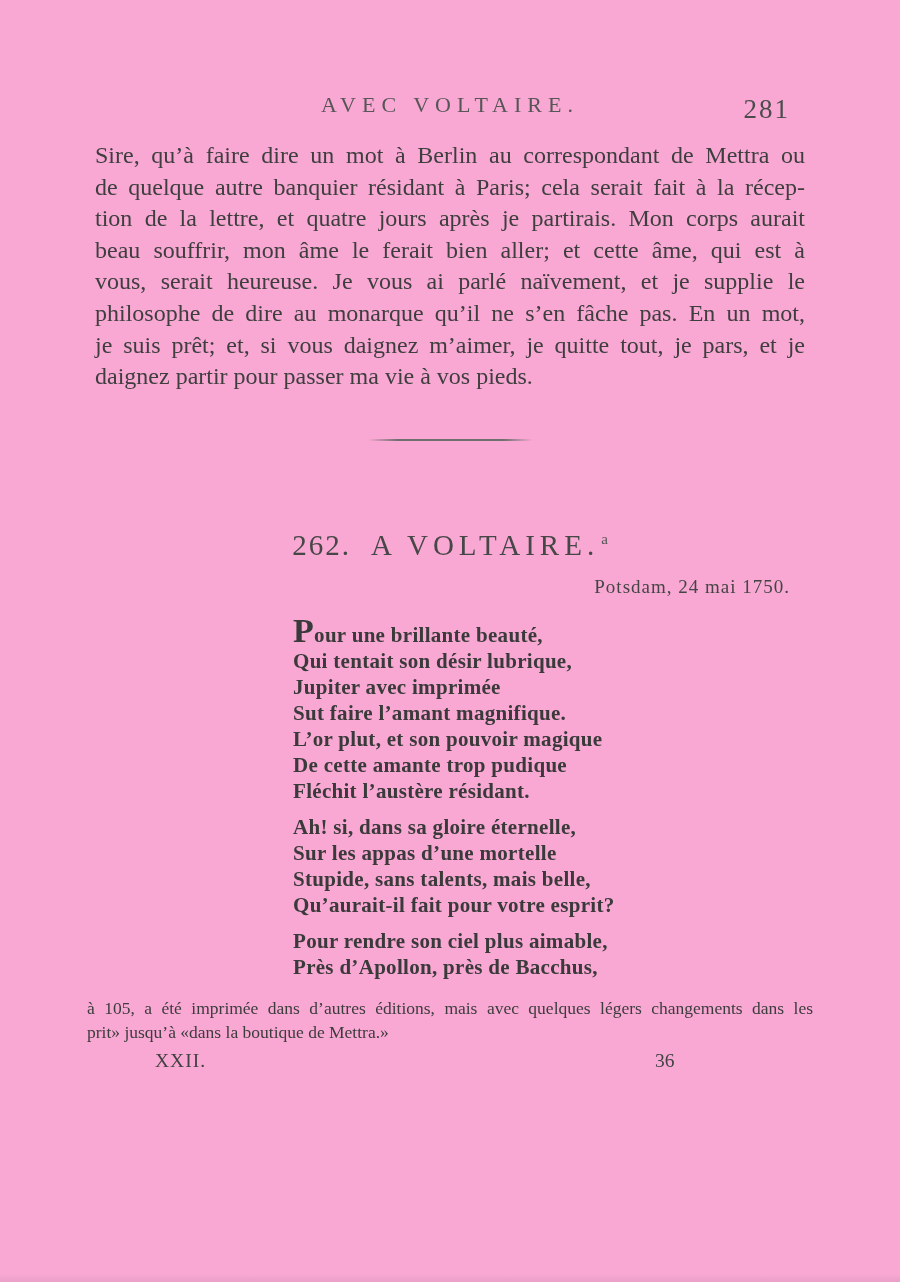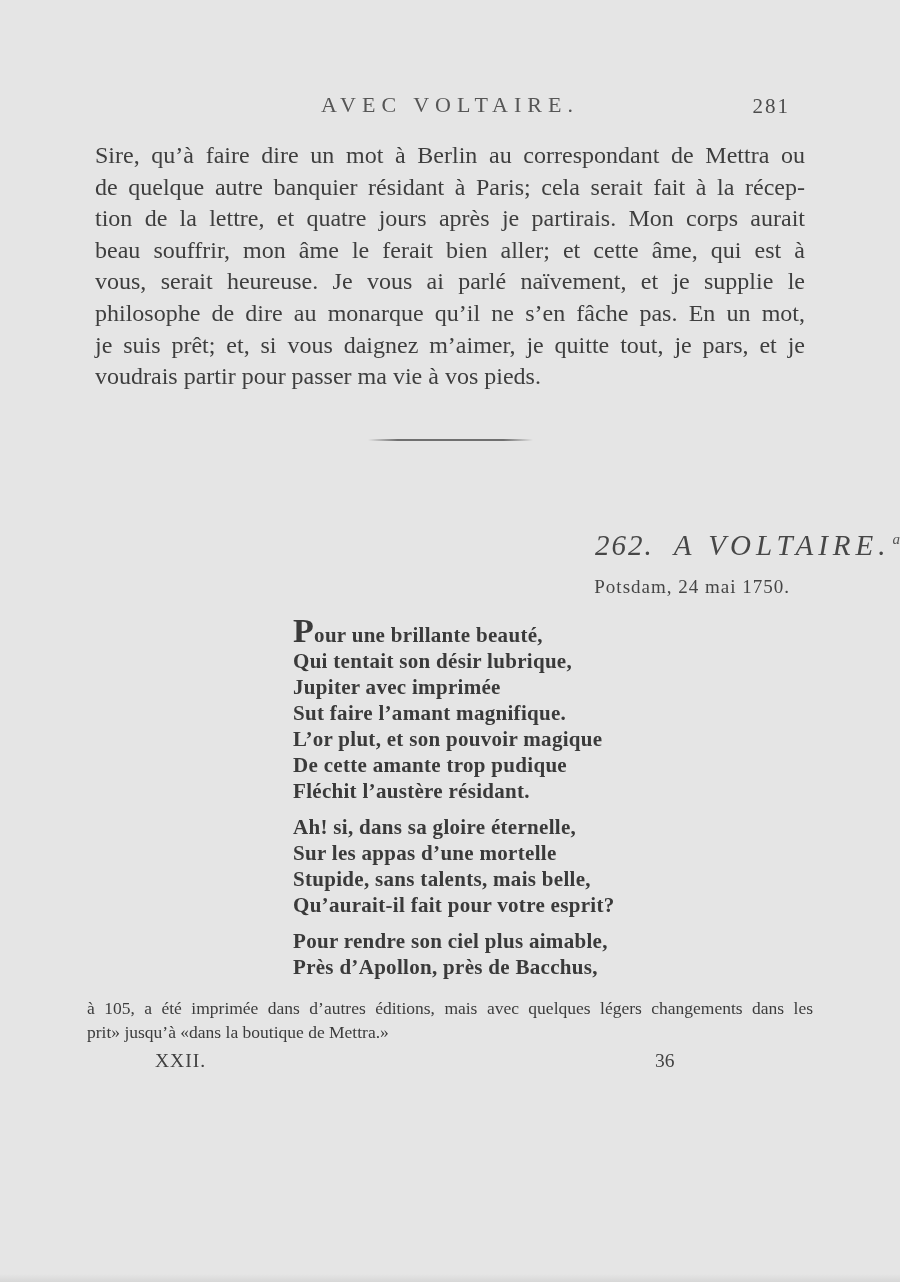--- a/index.html
+++ b/index.html
@@ -2,41 +2,41 @@
 <html><head>
 <meta charset="utf-8">
 <style>
   * { margin: 0; padding: 0; box-sizing: border-box; }
   html, body { background: #fbfbf9; }
   .page {
     position: relative;
     width: 900px;
     height: 1282px;
     margin: 0 auto;
-    background: #e5e5e5;
+    background: #f9a8d4;
     font-family: "Liberation Serif", serif;
     color: #3f3f3f;
     overflow: hidden;
   }
   
   .running-head {
     position: relative;
     padding-top: 92px;
     text-align: center;
   }
   .running-title {
     font-size: 22px;
     letter-spacing: 6px;
     color: #565656;
   }
   .page-number {
     position: absolute;
     top: 94px;
     right: 110px;
-    font-size: 21px;
+    font-size: 27px;
     letter-spacing: 2px;
     color: #4c4c4c;
   }
   
   .prose {
     margin: 22px 95px 16px 95px;
     font-size: 24px;
     line-height: 31.6px;
     color: #3e3e3e;
   }
@@ -48,24 +48,23 @@
   
   .divider {
     width: 165px;
     height: 2px;
     margin: 46px auto 0 auto;
     background: linear-gradient(to right, rgba(110,110,110,0), #6f6f6f 18%, #6f6f6f 82%, rgba(110,110,110,0));
   }
   
   .letter-title {
     margin-top: 88px;
-    text-align: right;
+    text-align: center;
     font-size: 29px;
     color: #474747;
-    font-style: italic;
   }
   .letter-number { letter-spacing: 2px; margin-right: 20px; }
   .letter-title-text { letter-spacing: 5px; }
   .title-sup {
     font-size: 15px;
     vertical-align: super;
     letter-spacing: 0;
     margin-left: 2px;
     color: #555;
   }
@@ -135,21 +134,21 @@
   </div>
 
   <div class="prose">
     <div class="jline">Sire, qu’à faire dire un mot à Berlin au correspondant de Mettra ou</div>
     <div class="jline">de quelque autre banquier résidant à Paris; cela serait fait à la récep-</div>
     <div class="jline">tion de la lettre, et quatre jours après je partirais. Mon corps aurait</div>
     <div class="jline">beau souffrir, mon âme le ferait bien aller; et cette âme, qui est à</div>
     <div class="jline">vous, serait heureuse. Je vous ai parlé naïvement, et je supplie le</div>
     <div class="jline">philosophe de dire au monarque qu’il ne s’en fâche pas. En un mot,</div>
     <div class="jline">je suis prêt; et, si vous daignez m’aimer, je quitte tout, je pars, et je</div>
-    <div class="lastline">voudrais partir pour passer ma vie à vos pieds.</div>
+    <div class="lastline">daignez partir pour passer ma vie à vos pieds.</div>
   </div>
 
   <div class="divider"></div>
 
   <div class="letter-title">
     <span class="letter-number">262.</span><span class="letter-title-text">A VOLTAIRE.</span><span class="title-sup">a</span>
   </div>
 
   <div class="dateline">Potsdam, 24 mai 1750.</div>
 

